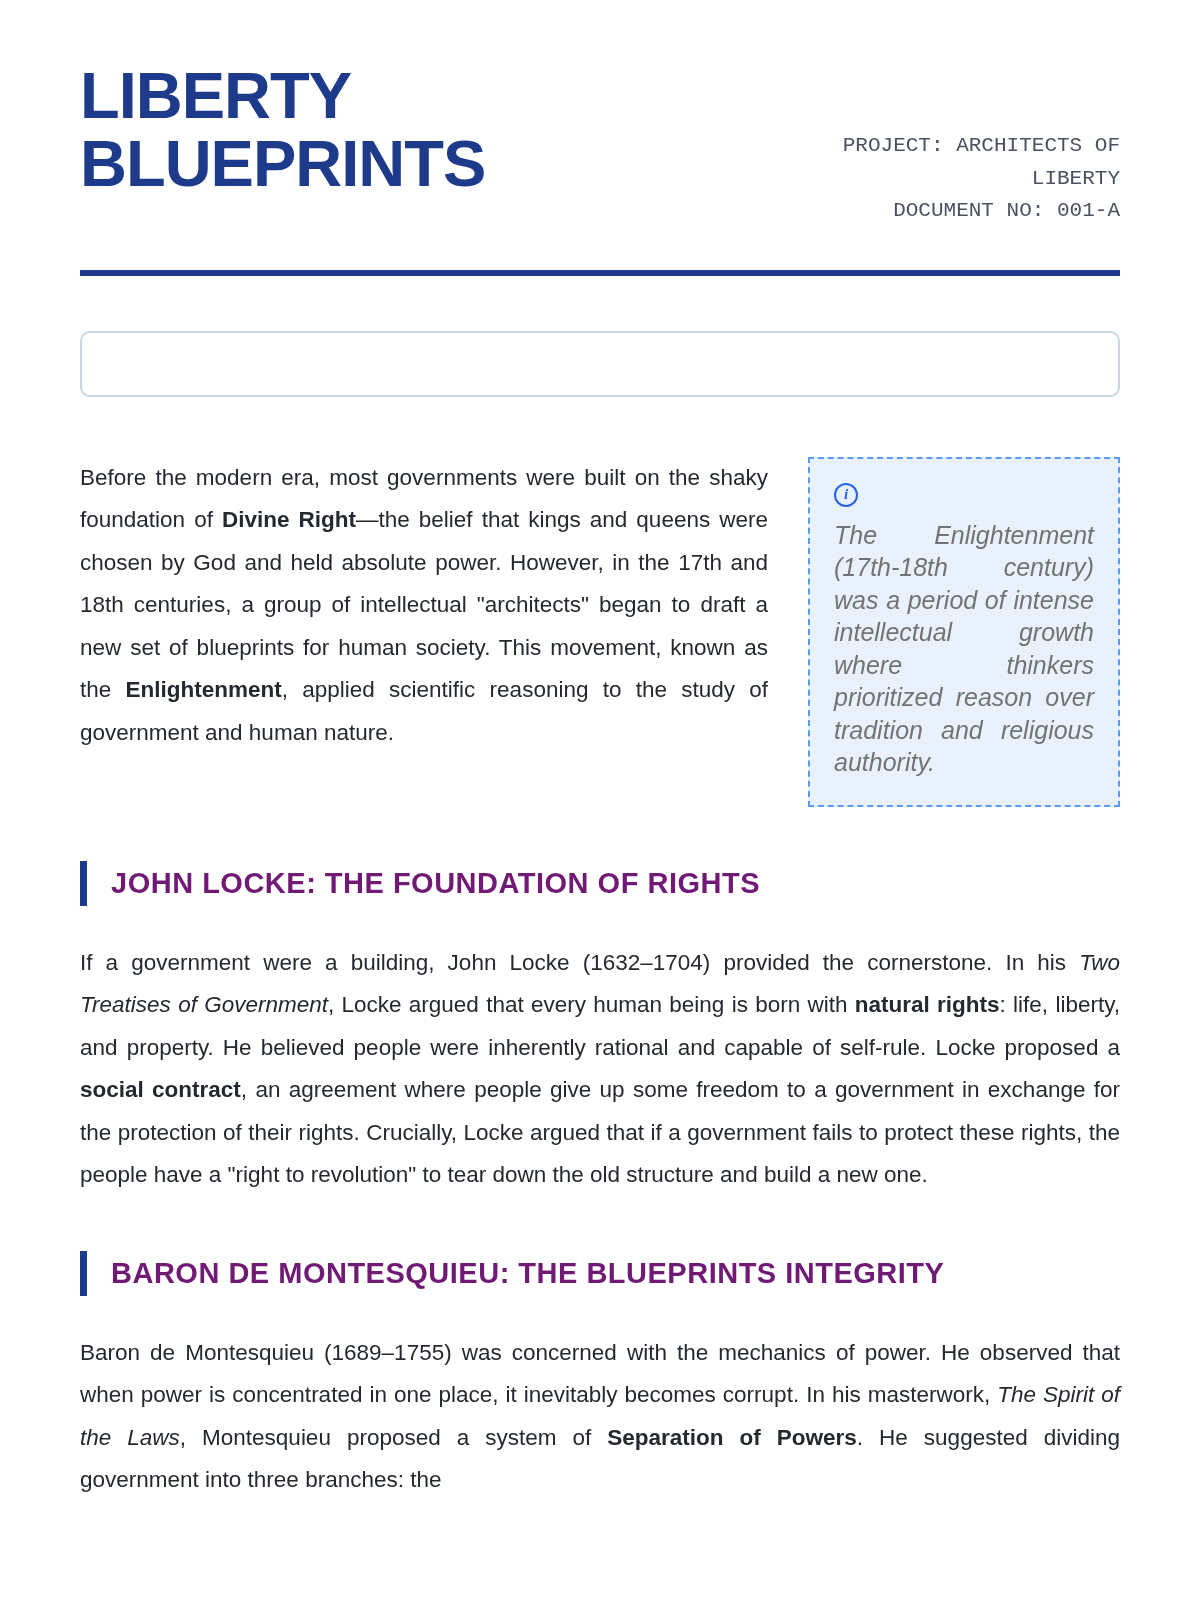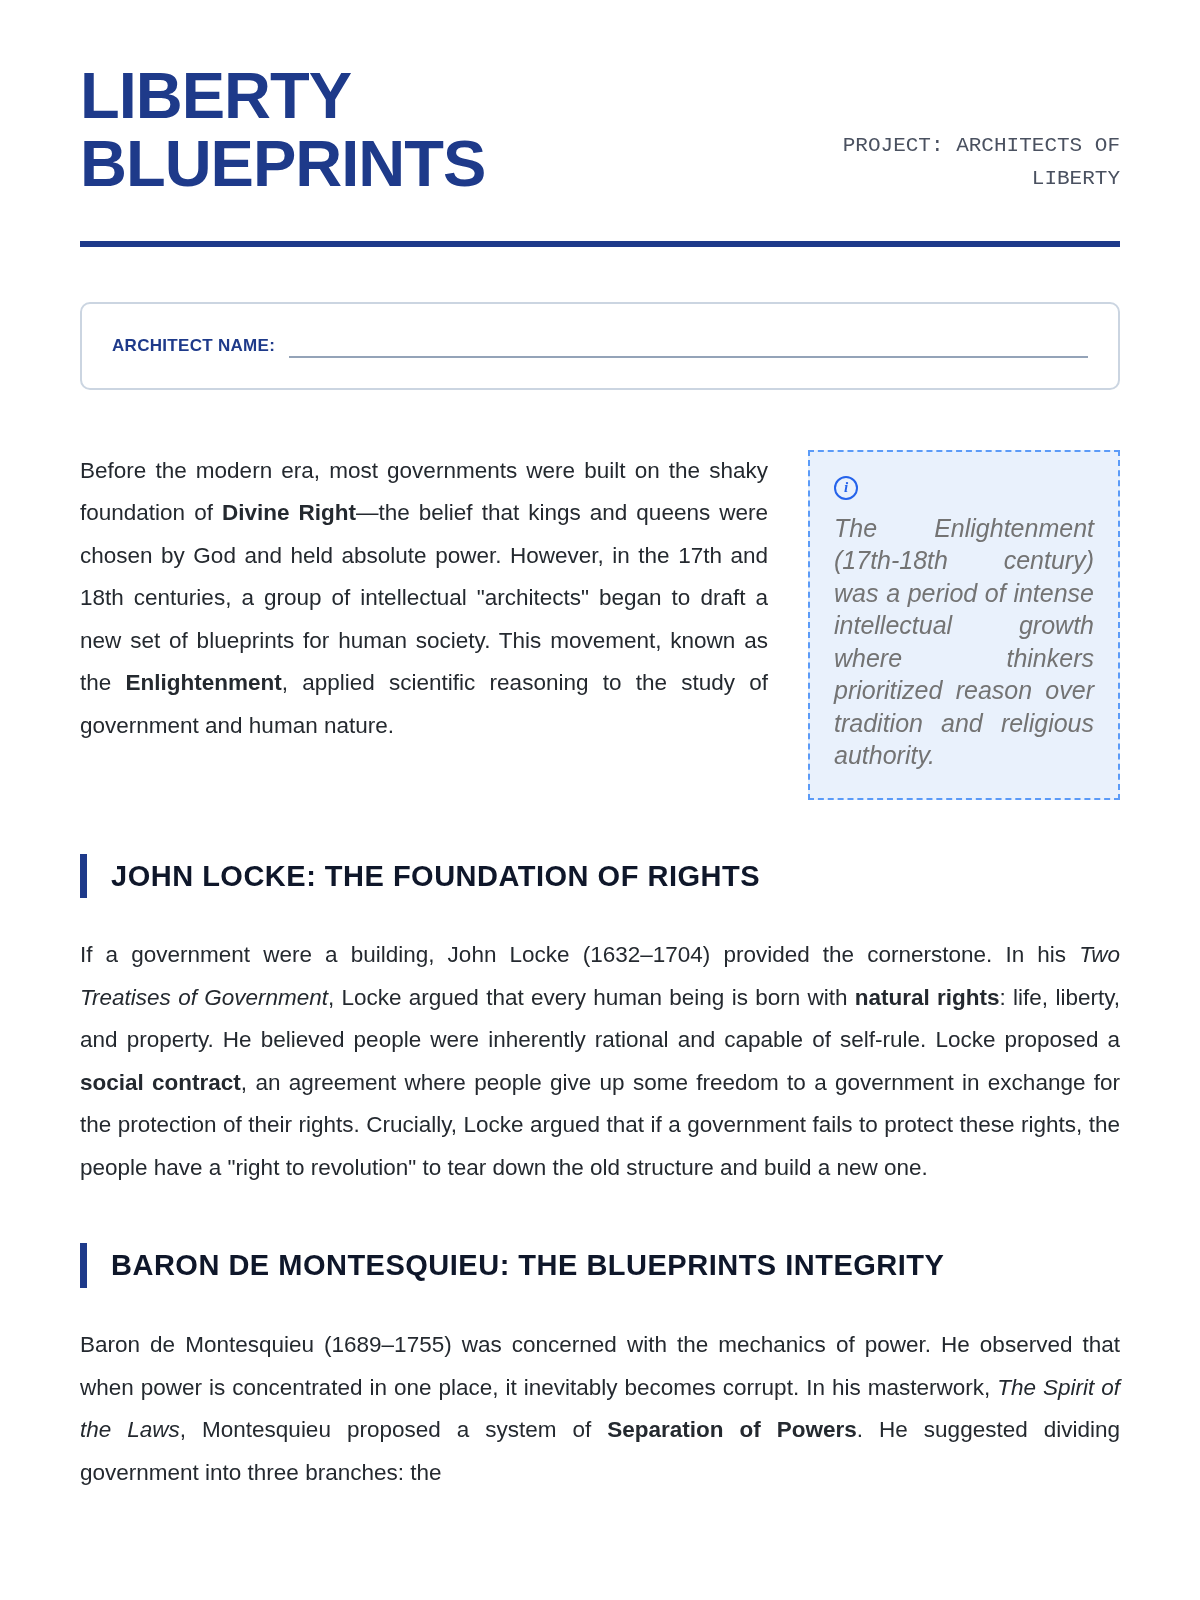--- a/index.html
+++ b/index.html
@@ -113,48 +113,45 @@
     text-align: justify;
   }
 
   
   .section-heading {
     margin-top: 54px;
     border-left: 7px solid #1e3a8a;
     padding-left: 24px;
     font-size: 29px;
     font-weight: 800;
-    color: #0f172a;
+    color: #701a75;
     letter-spacing: 0.5px;
     line-height: 1.55;
     text-align: justify;
   }
   .section-heading + .body-para { margin-top: 36px; }
 </style>
 </head>
 <body>
 
 <div class="page">
 
   <header class="header">
     <div class="header-left">
       <h1 class="title">LIBERTY BLUEPRINTS</h1>
     </div>
     <div class="header-meta">
       <div>PROJECT: ARCHITECTS OF LIBERTY</div>
+      <div>DOCUMENT NO: 001-A</div>
     </div>
   </header>
 
   <div class="rule"></div>
 
   <div class="form-box">
-    <div class="field-group">
-      <span class="field-label">ARCHITECT NAME:</span>
-      <span class="field-line"></span>
-    </div>
   </div>
 
   <div class="intro-row">
     <p class="body-para intro-para"><span>Before the modern era, most governments were built on the shaky foundation of </span><span class="seg-b">Divine Right</span><span>—the belief that kings and queens were chosen by God and held absolute power. However, in the 17th and 18th centuries, a group of intellectual "architects" began to draft a new set of blueprints for human society. This movement, known as the </span><span class="seg-b">Enlightenment</span><span>, applied scientific reasoning to the study of government and human nature.</span></p>
     <aside class="callout">
       <span class="info-icon">i</span>
       <div class="callout-text">The Enlightenment (17th-18th century) was a period of intense intellectual growth where thinkers prioritized reason over tradition and religious authority.</div>
     </aside>
   </div>
 

